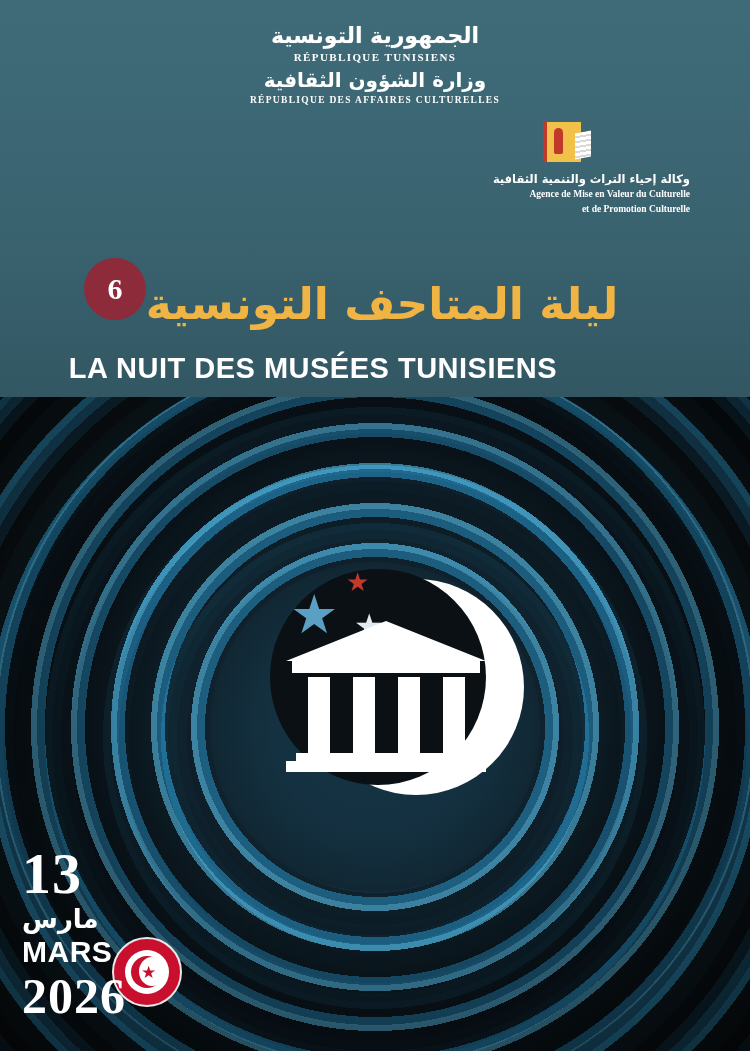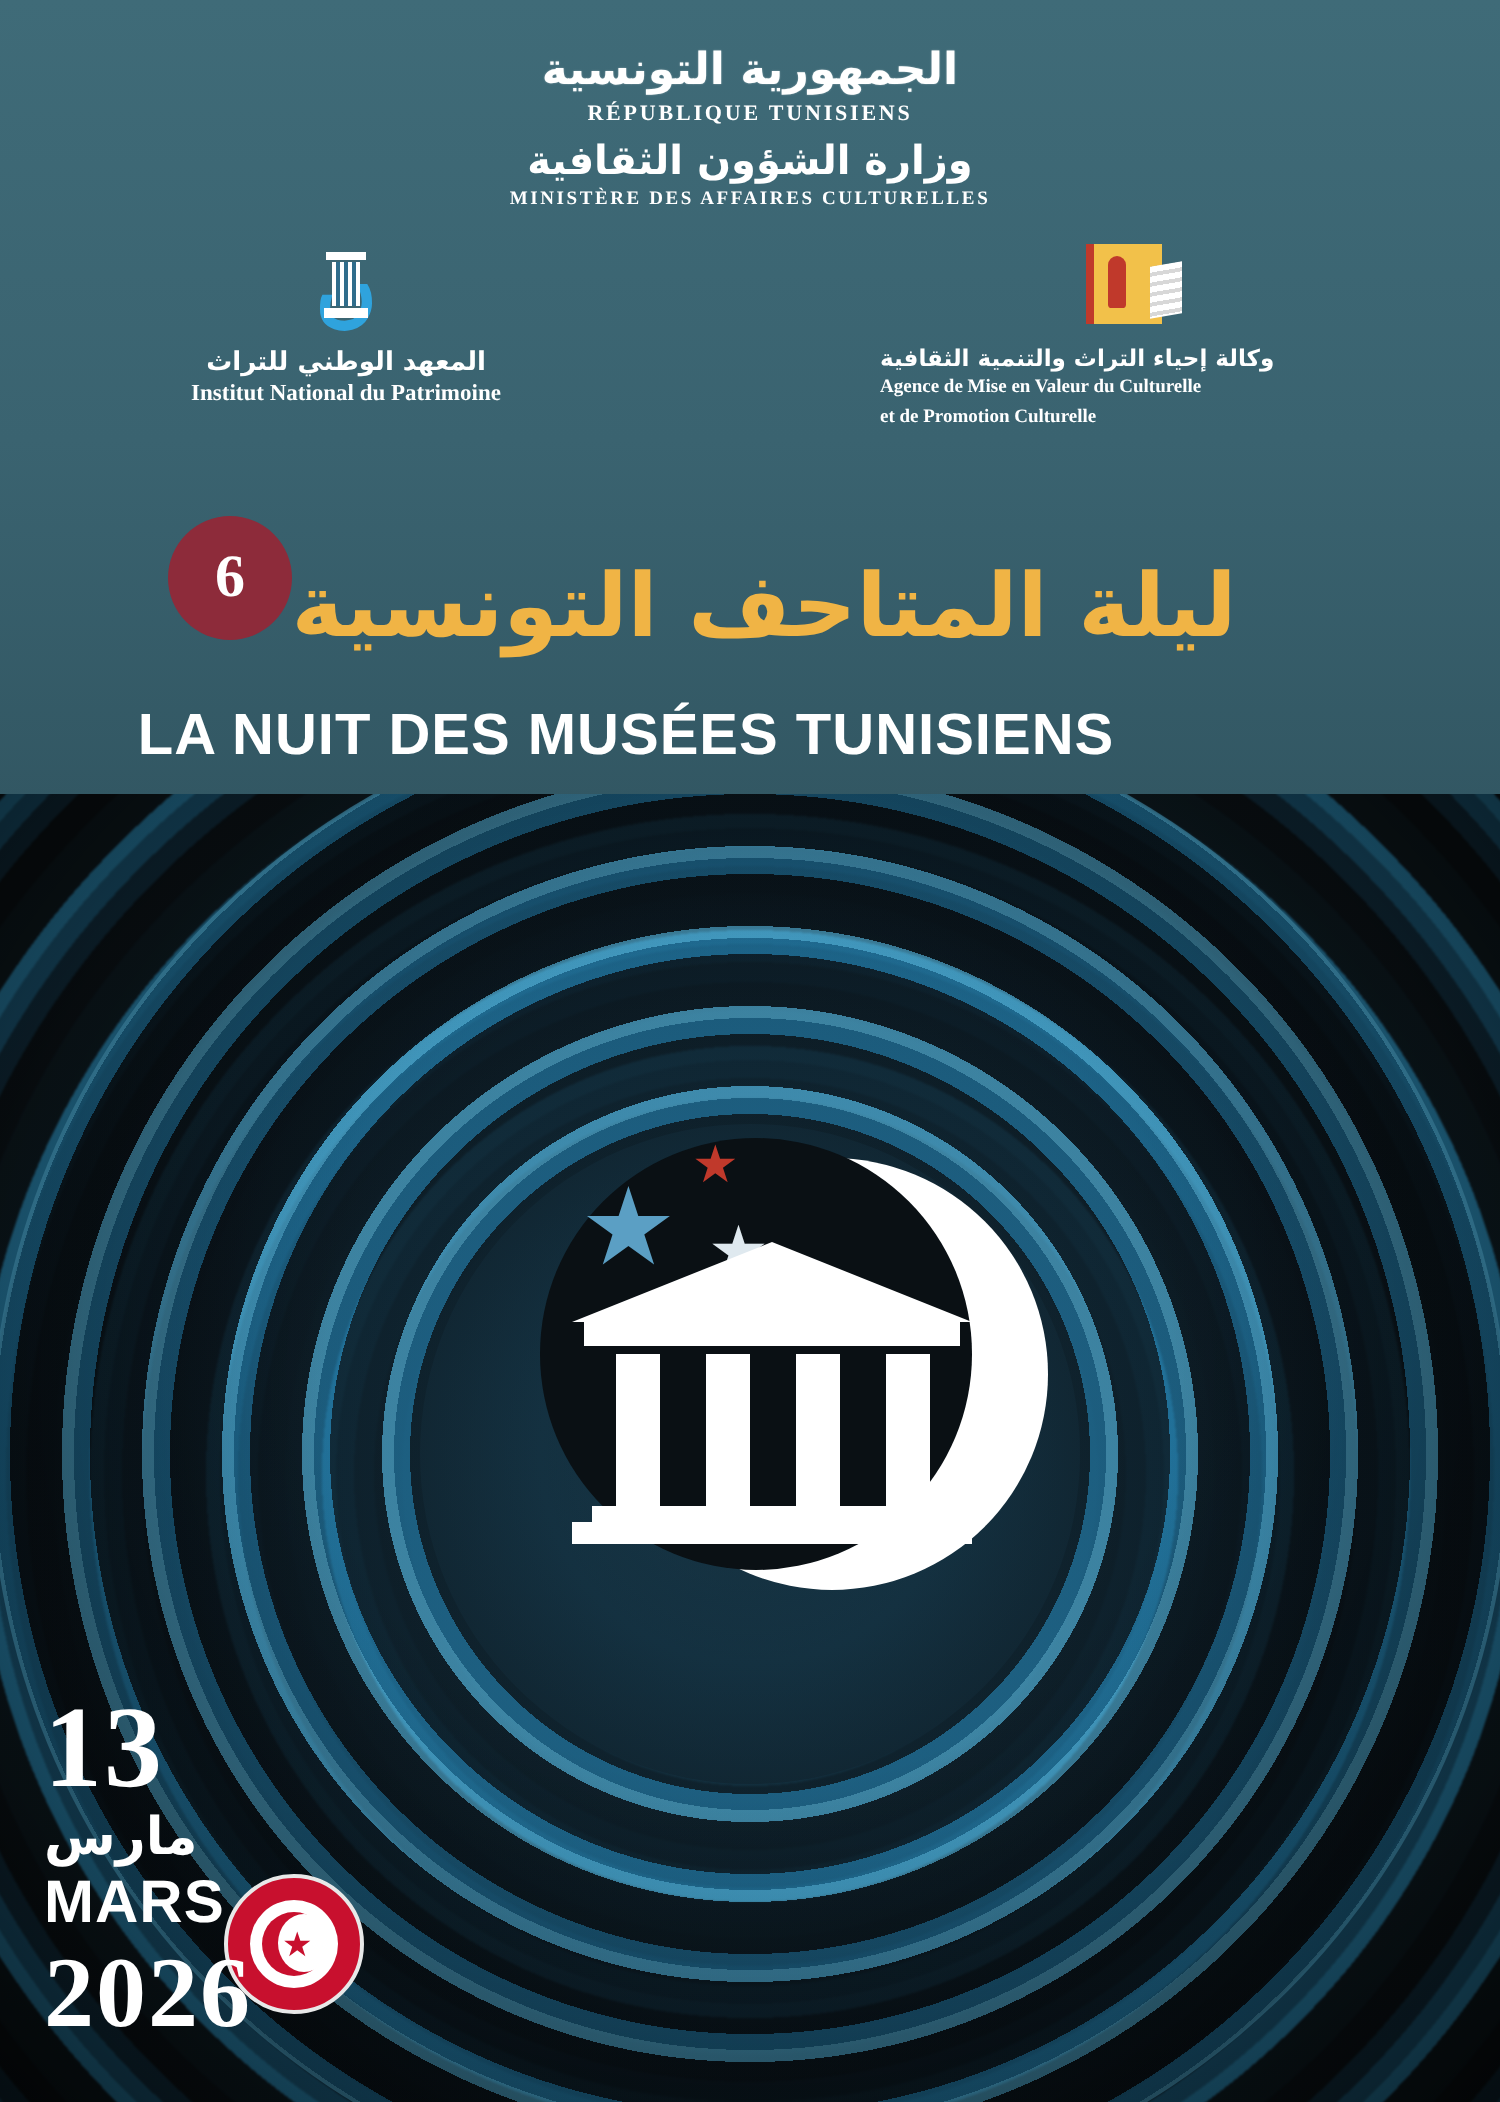--- a/index.html
+++ b/index.html
@@ -119,21 +119,21 @@
     font-size: 11.5px;
     font-weight: 700;
     margin-top: 2px;
   }
 
   
   .amv-block {
     position: absolute;
     left: 440px; top: 120px;
     width: 250px;
-    text-align: left;
+    text-align: right;
     color: #ffffff;
   }
   .amv-mark {
     width: 52px; height: 46px;
     margin: 0 auto 6px auto;
     position: relative;
   }
   .amv-mark .book {
     position: absolute; left: 4px; top: 2px;
     width: 34px; height: 40px;
@@ -377,35 +377,23 @@
 <body>
 
 <div class="poster">
 
   <div class="top-band">
 
     <div class="ministry">
       <div class="ar1">الجمهورية التونسية</div>
       <div class="fr1">RÉPUBLIQUE TUNISIENS</div>
       <div class="ar2">وزارة الشؤون الثقافية</div>
-      <div class="fr2">MINISTÈRE DES AFFAIRES CULTURELLES</div>
+      <div class="fr2">RÉPUBLIQUE DES AFFAIRES CULTURELLES</div>
     </div>
 
-    <div class="inp-block">
-      <div class="inp-mark">
-        <div class="glyph">ن</div>
-        <div class="col">
-          <div class="cap"></div>
-          <div class="shaft"></div>
-          <div class="base"></div>
-        </div>
-      </div>
-      <div class="ar">المعهد الوطني للتراث</div>
-      <div class="fr">Institut National du Patrimoine</div>
-    </div>
 
     <div class="amv-block">
       <div class="amv-mark">
         <div class="book"></div>
         <div class="fig"></div>
         <div class="pages"></div>
       </div>
       <div class="ar">وكالة إحياء التراث والتنمية الثقافية</div>
       <div class="fr">Agence de Mise en Valeur du Culturelle</div>
       <div class="fr">et de Promotion Culturelle</div>

